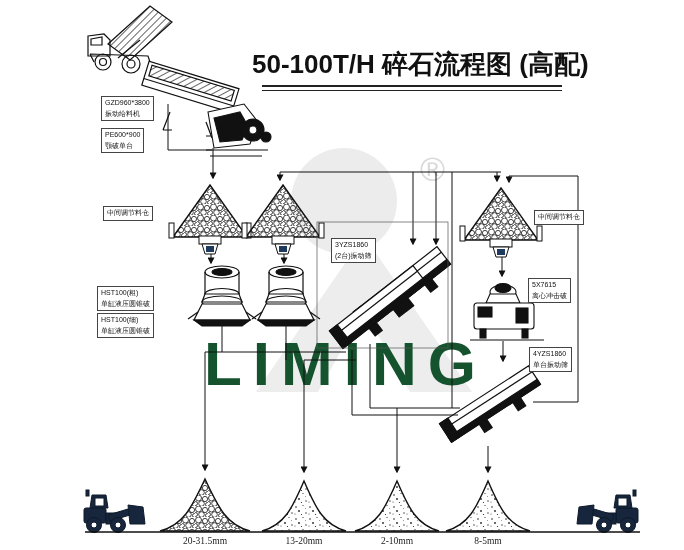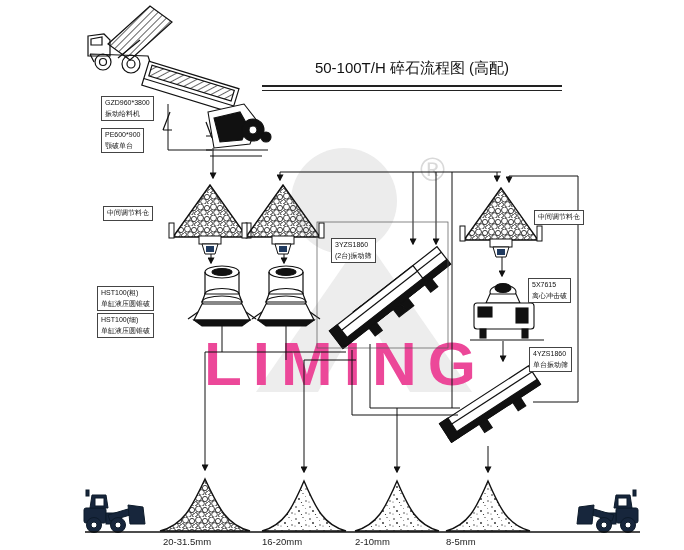--- a/index.html
+++ b/index.html
@@ -8,35 +8,35 @@
   
   .wm-circle{position:absolute;left:291px;top:148px;width:106px;height:106px;border-radius:50%;
              background:#ececec;z-index:0;}
   .wm-reg{position:absolute;left:420px;top:150px;font-size:34px;color:#d9d9d9;z-index:0;
           font-family:"Liberation Sans",sans-serif;}
   .wm-tri{position:absolute;left:256px;top:236px;width:0;height:0;border-left:108px solid transparent;
           border-right:108px solid transparent;border-bottom:156px solid #ededed;z-index:0;}
   .wm-tri-notch{position:absolute;left:318px;top:310px;width:0;height:0;border-left:46px solid transparent;
           border-right:46px solid transparent;border-bottom:82px solid #ffffff;z-index:0;}
   .wm-text{position:absolute;left:204px;top:328px;font-size:62px;font-weight:bold;letter-spacing:11px;
-           color:#ec4899;z-index:1;white-space:nowrap;}
+           color:#14532d;z-index:1;white-space:nowrap;}
   
   svg.art{position:absolute;left:0;top:0;z-index:2;}
   
-  .title{position:absolute;left:252px;top:47px;width:320px;text-align:center;font-size:15px;
-         font-weight:normal;z-index:3;white-space:nowrap;margin-top:12px;}
+  .title{position:absolute;left:252px;top:47px;width:320px;text-align:center;font-size:26px;
+         font-weight:bold;z-index:3;white-space:nowrap;}
   .title-rule{position:absolute;left:262px;top:85px;width:300px;height:3px;
               border-top:2px solid #222;border-bottom:1px solid #222;z-index:3;}
   
   .lbl{position:absolute;border:1px solid #444;background:#fff;font-size:7px;line-height:1.5;
        padding:1px 3px;white-space:nowrap;z-index:3;}
   .lbl span{display:block;}
   
-  .ptag{position:absolute;width:84px;text-align:left;font-size:9.5px;color:#222;z-index:3;
-        font-family:Liberation Sans, sans-serif;}
+  .ptag{position:absolute;width:84px;text-align:center;font-size:9.5px;color:#222;z-index:3;
+        font-family:Liberation Serif, serif;}
 </style>
 </head>
 <body>
 
 <div class="canvas">
 
   <div class="wm-circle"></div>
   <div class="wm-reg">®</div>
   <div class="wm-tri"></div>
   <div class="wm-tri-notch"></div>
@@ -236,17 +236,17 @@
   <div class="lbl" style="left:528px;top:278px;">
     <span>5X7615</span>
     <span>离心冲击破</span>
   </div>
   <div class="lbl" style="left:529px;top:347px;">
     <span>4YZS1860</span>
     <span>单台振动筛</span>
   </div>
 
   <div class="ptag" style="left:163px;top:536px;">20-31.5mm</div>
-  <div class="ptag" style="left:262px;top:536px;">16-20mm</div>
+  <div class="ptag" style="left:262px;top:536px;">13-20mm</div>
   <div class="ptag" style="left:355px;top:536px;">2-10mm</div>
   <div class="ptag" style="left:446px;top:536px;">8-5mm</div>
 
 </div>
 
 </body></html>

